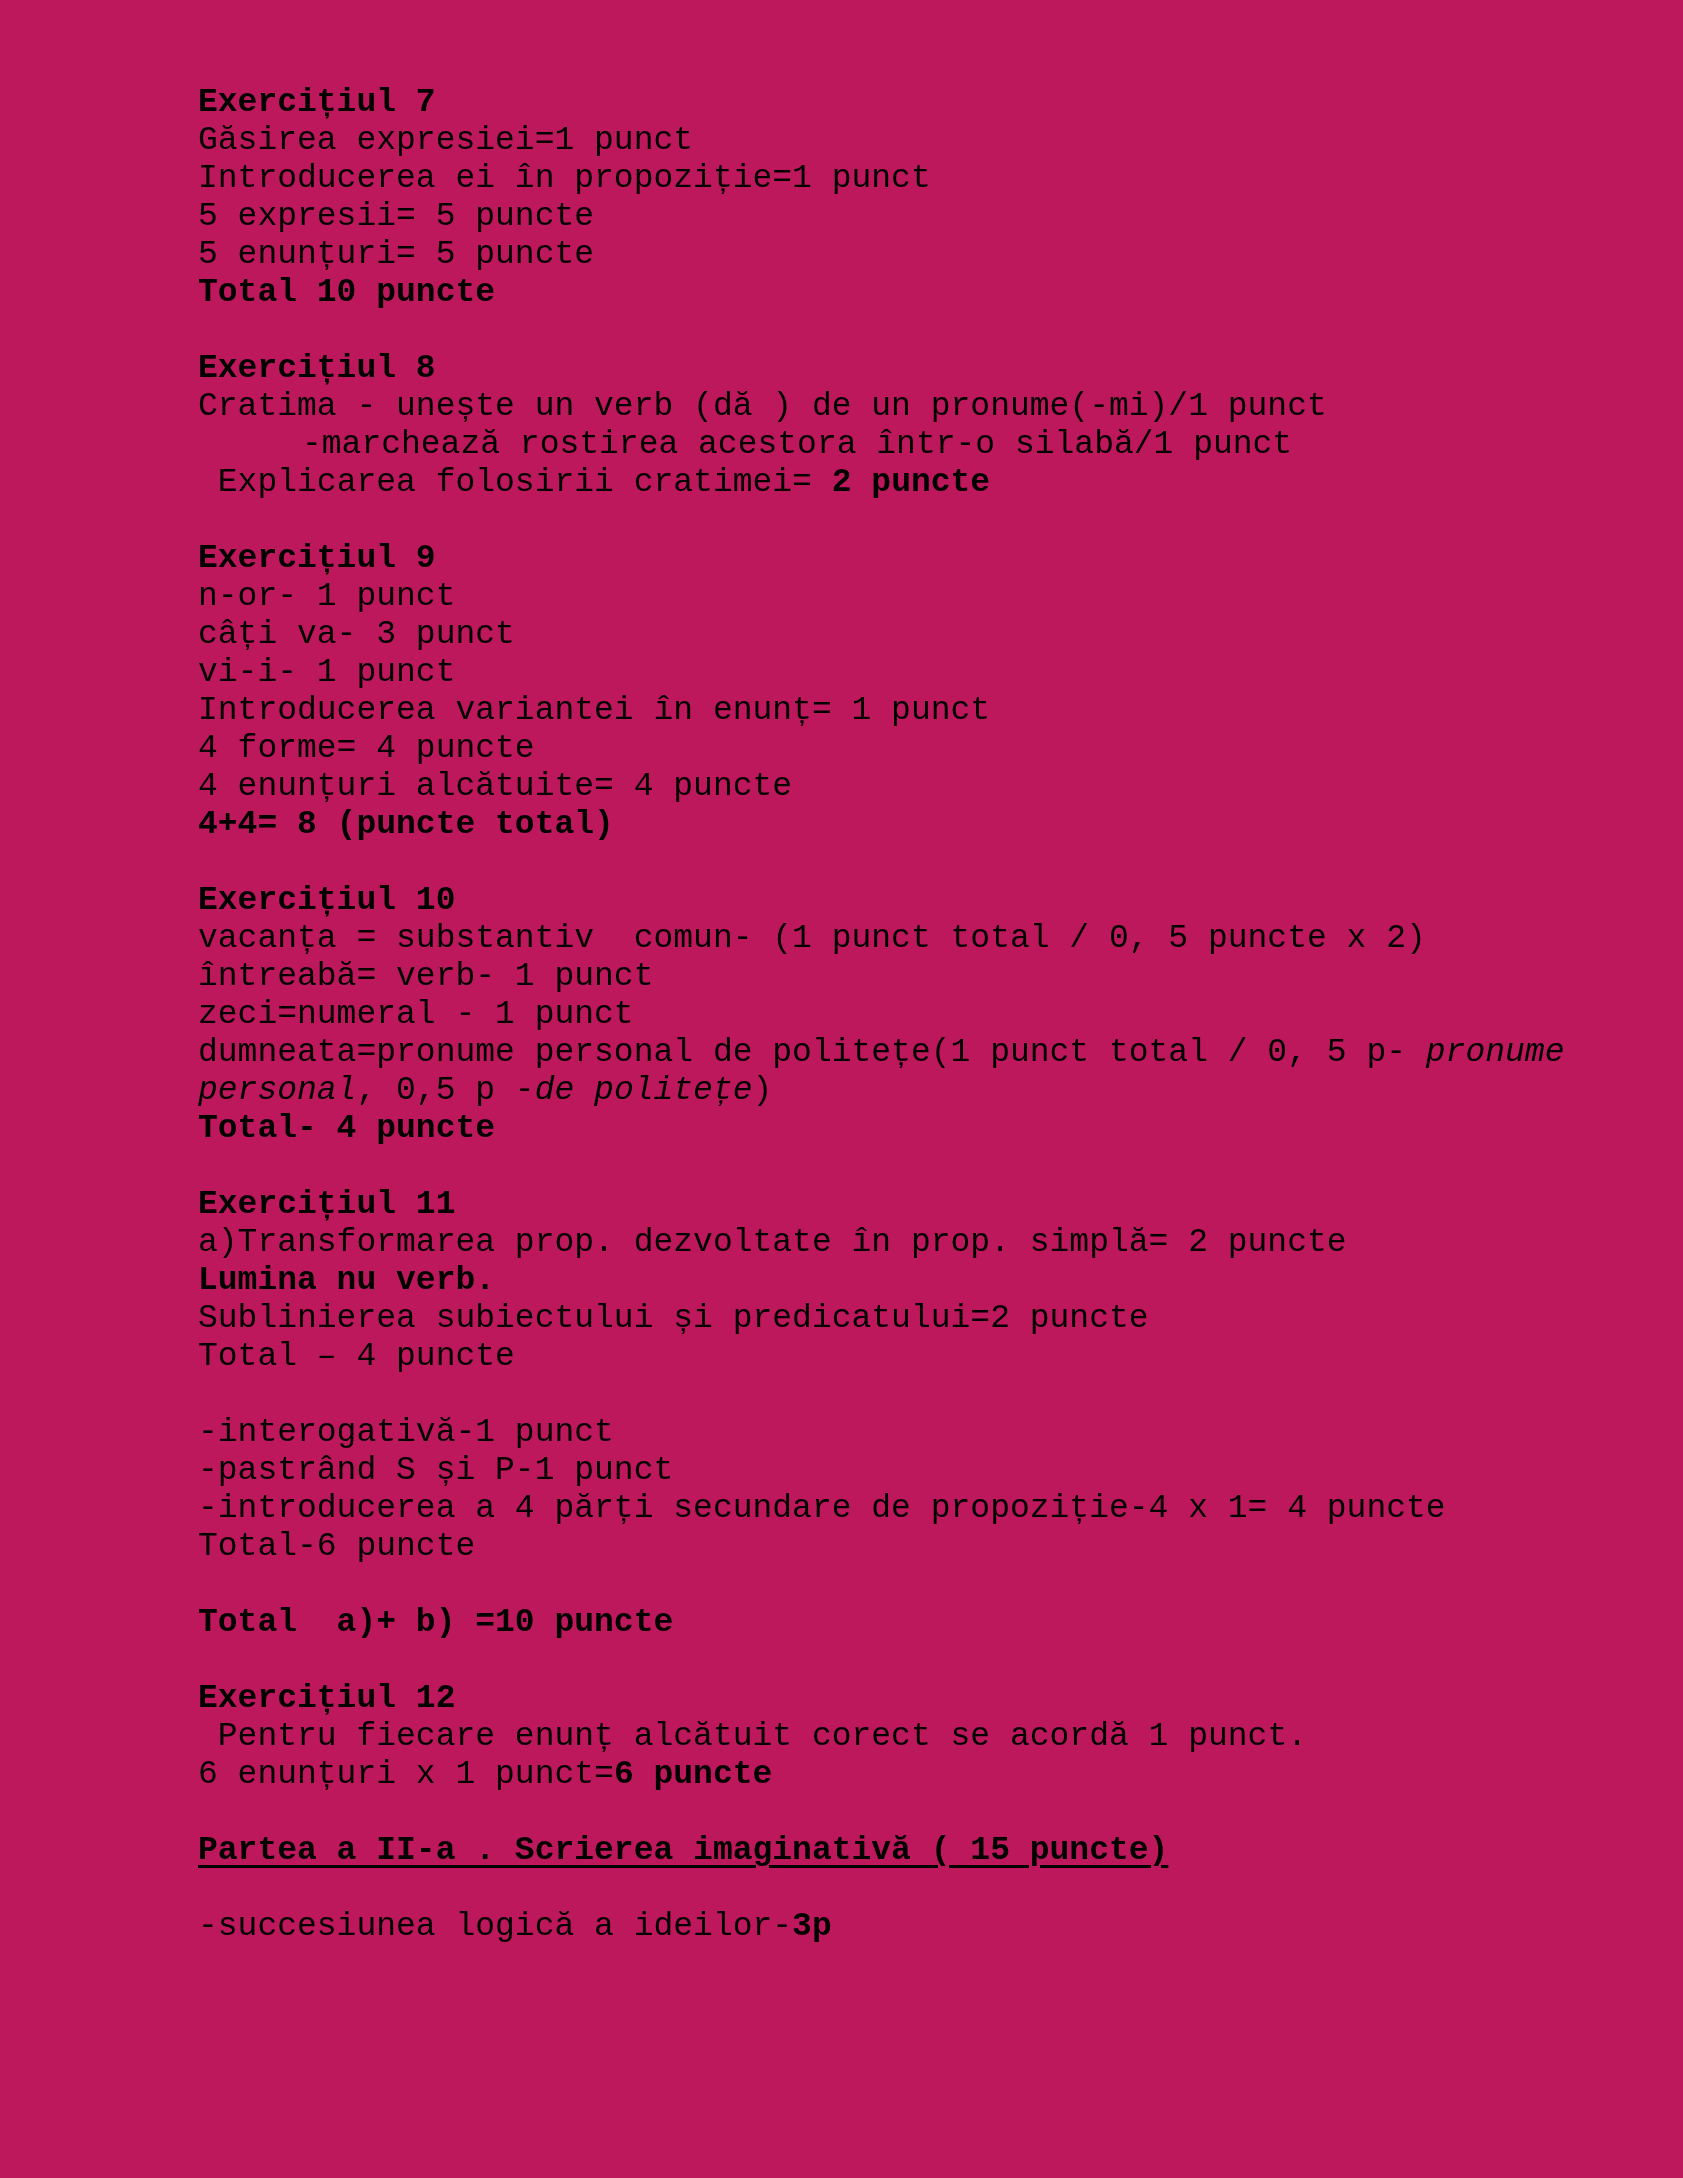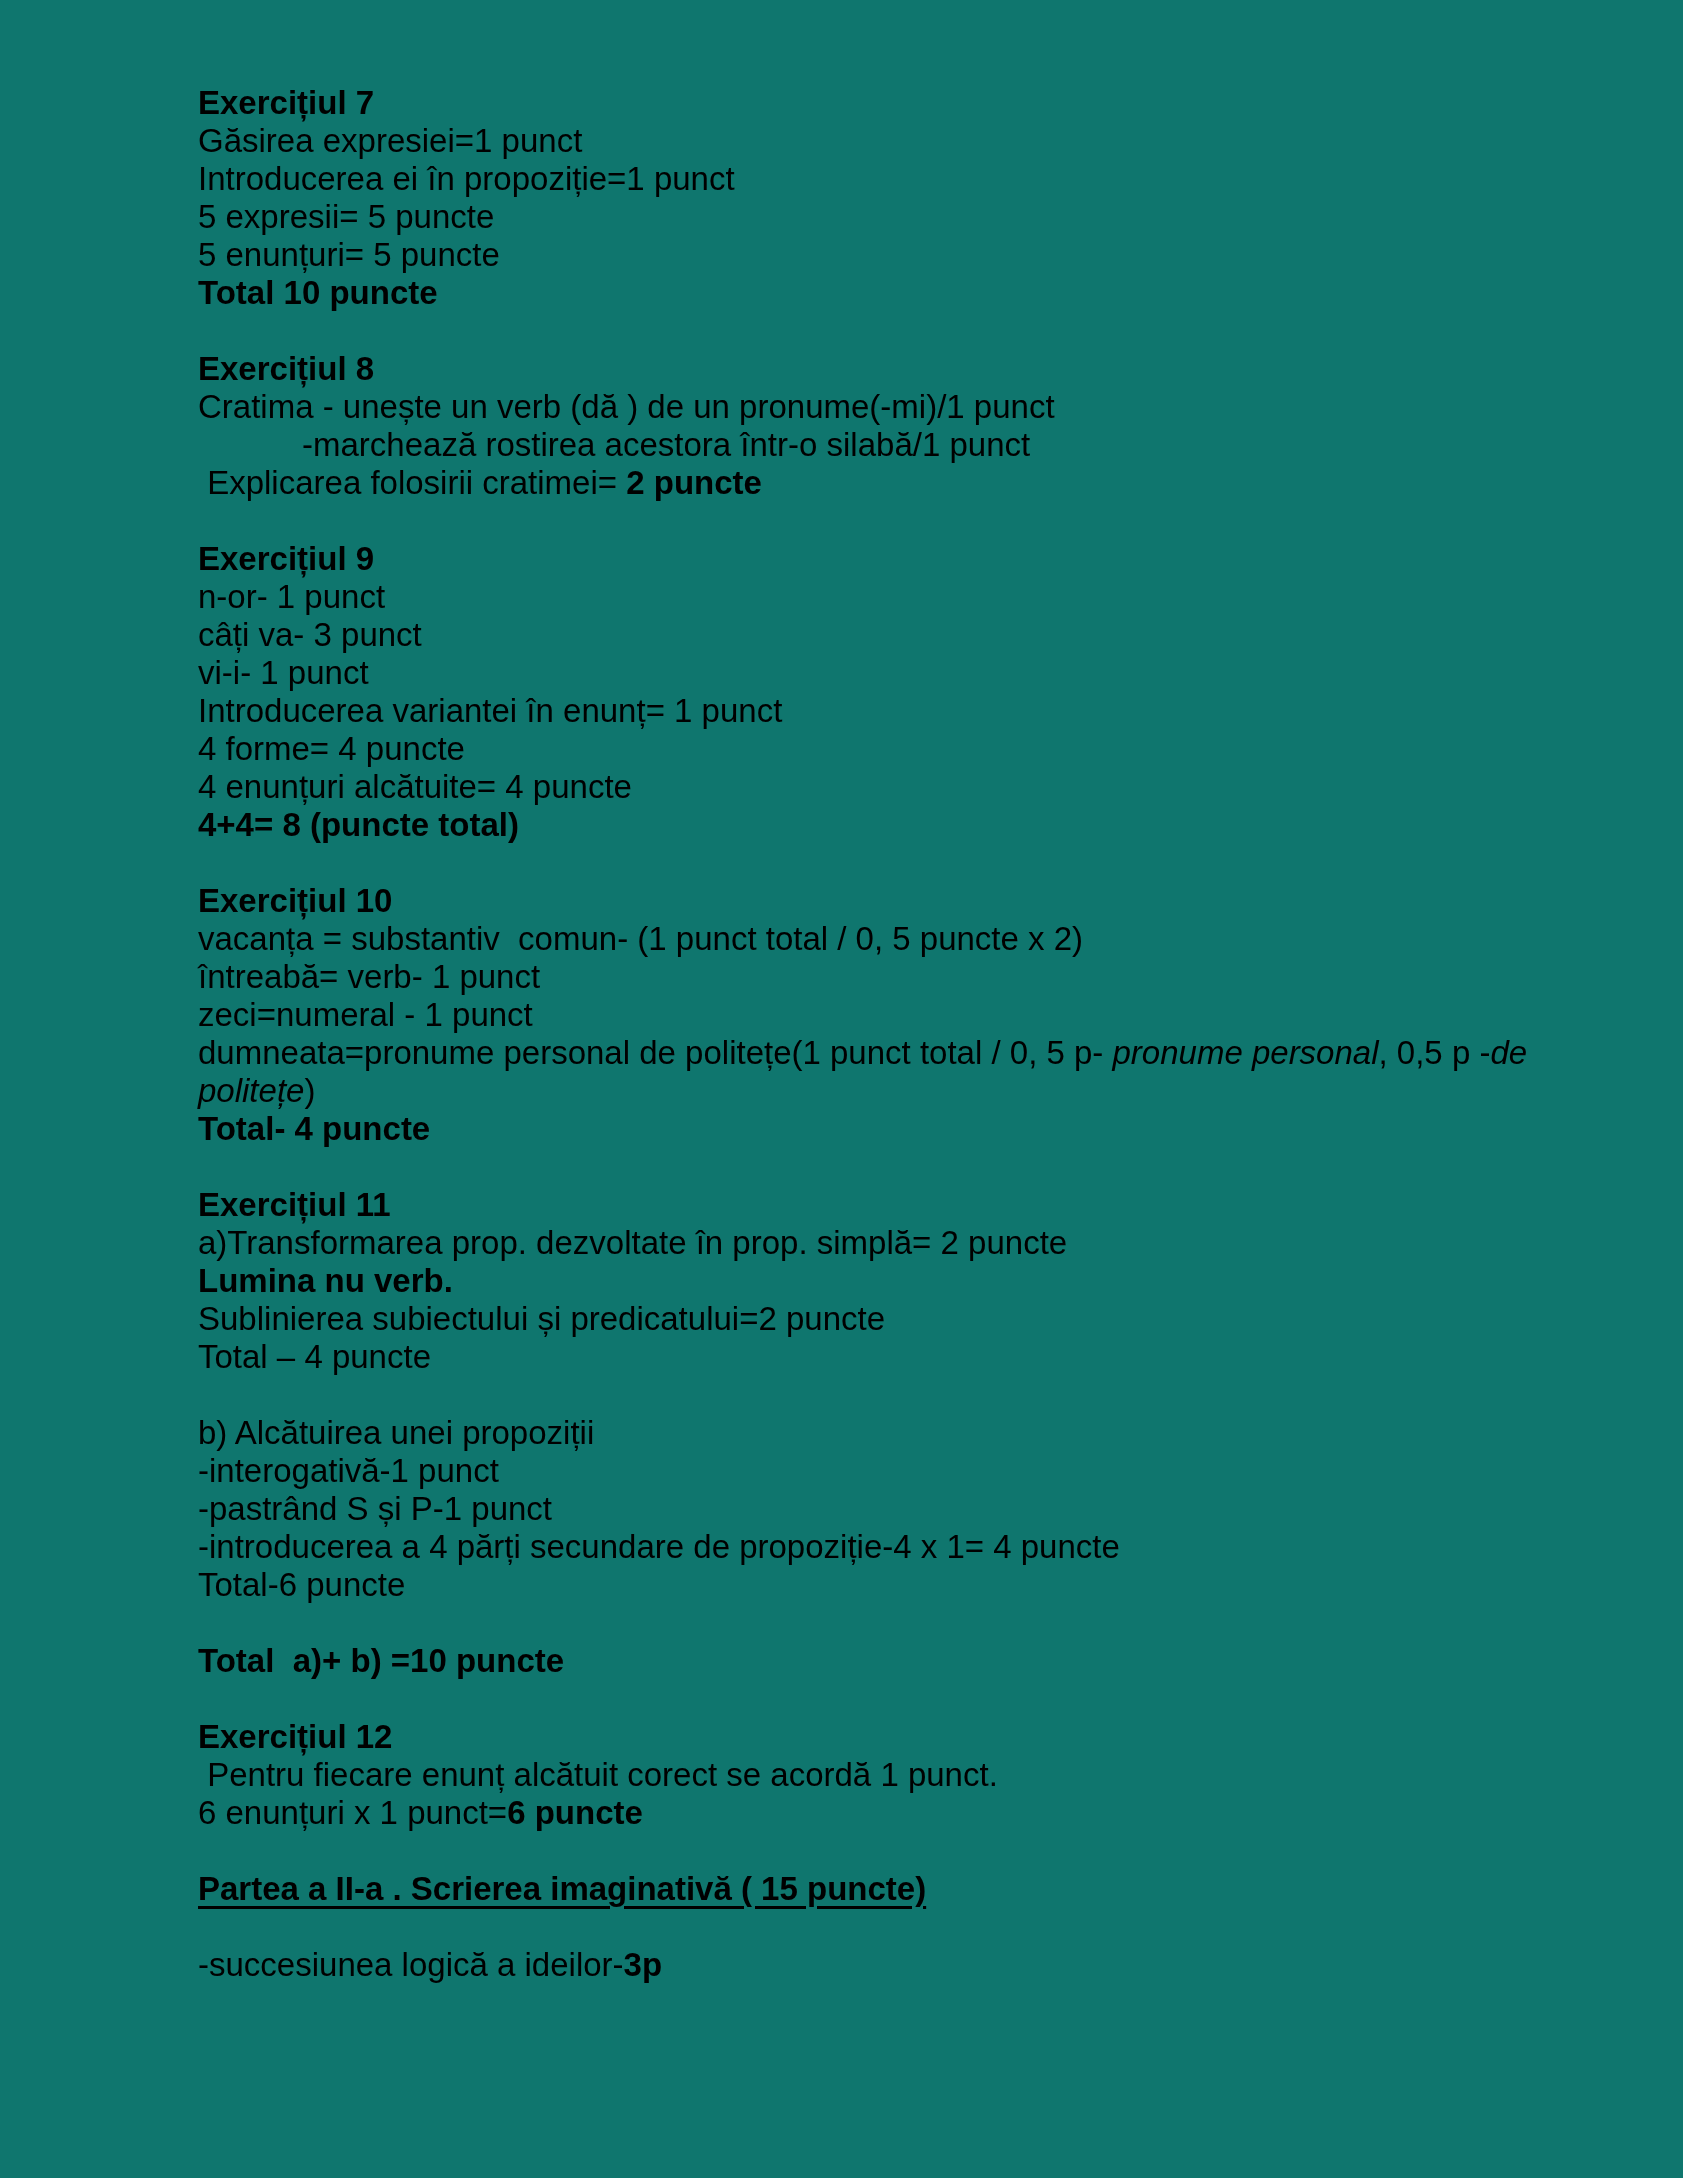--- a/index.html
+++ b/index.html
@@ -4,23 +4,23 @@
 <style>
   html, body {
     margin: 0;
     padding: 0;
     background: #ffffff;
   }
   .page {
     position: relative;
     width: 1683px;
     height: 2178px;
-    background: #0f766e;
+    background: #be185d;
     color: #000000;
-    font-family: Liberation Sans, sans-serif;
+    font-family: Liberation Mono, monospace;
     font-size: 33px;
     line-height: 38px;
     overflow: hidden;
   }
   .content {
     padding: 84px 30px 0 198px;
   }
   .line {
     white-space: pre-wrap;
     min-height: 38px;
@@ -69,21 +69,20 @@
       <div class="line"><span>zeci=numeral - 1 punct</span></div>
       <div class="line"><span>dumneata=pronume personal de politețe(1 punct total / 0, 5 p- </span><span class="seg-i">pronume personal</span><span>, 0,5 p -</span><span class="seg-i">de politețe</span><span>)</span></div>
       <div class="line"><span class="seg-b">Total- 4 puncte</span></div>
       <div class="line">&nbsp;</div>
       <div class="line"><span class="seg-b">Exercițiul 11</span></div>
       <div class="line"><span>a)Transformarea prop. dezvoltate în prop. simplă= 2 puncte</span></div>
       <div class="line"><span class="seg-b">Lumina nu verb.</span></div>
       <div class="line"><span>Sublinierea subiectului și predicatului=2 puncte</span></div>
       <div class="line"><span>Total – 4 puncte</span></div>
       <div class="line">&nbsp;</div>
-      <div class="line"><span>b) Alcătuirea unei propoziții</span></div>
       <div class="line"><span>-interogativă-1 punct</span></div>
       <div class="line"><span>-pastrând S și P-1 punct</span></div>
       <div class="line"><span>-introducerea a 4 părți secundare de propoziție-4 x 1= 4 puncte</span></div>
       <div class="line"><span>Total-6 puncte</span></div>
       <div class="line">&nbsp;</div>
       <div class="line"><span class="seg-b">Total  a)+ b) =10 puncte</span></div>
       <div class="line">&nbsp;</div>
       <div class="line"><span class="seg-b">Exercițiul 12</span></div>
       <div class="line"><span> Pentru fiecare enunț alcătuit corect se acordă 1 punct.</span></div>
       <div class="line"><span>6 enunțuri x 1 punct=</span><span class="seg-b">6 puncte</span></div>

